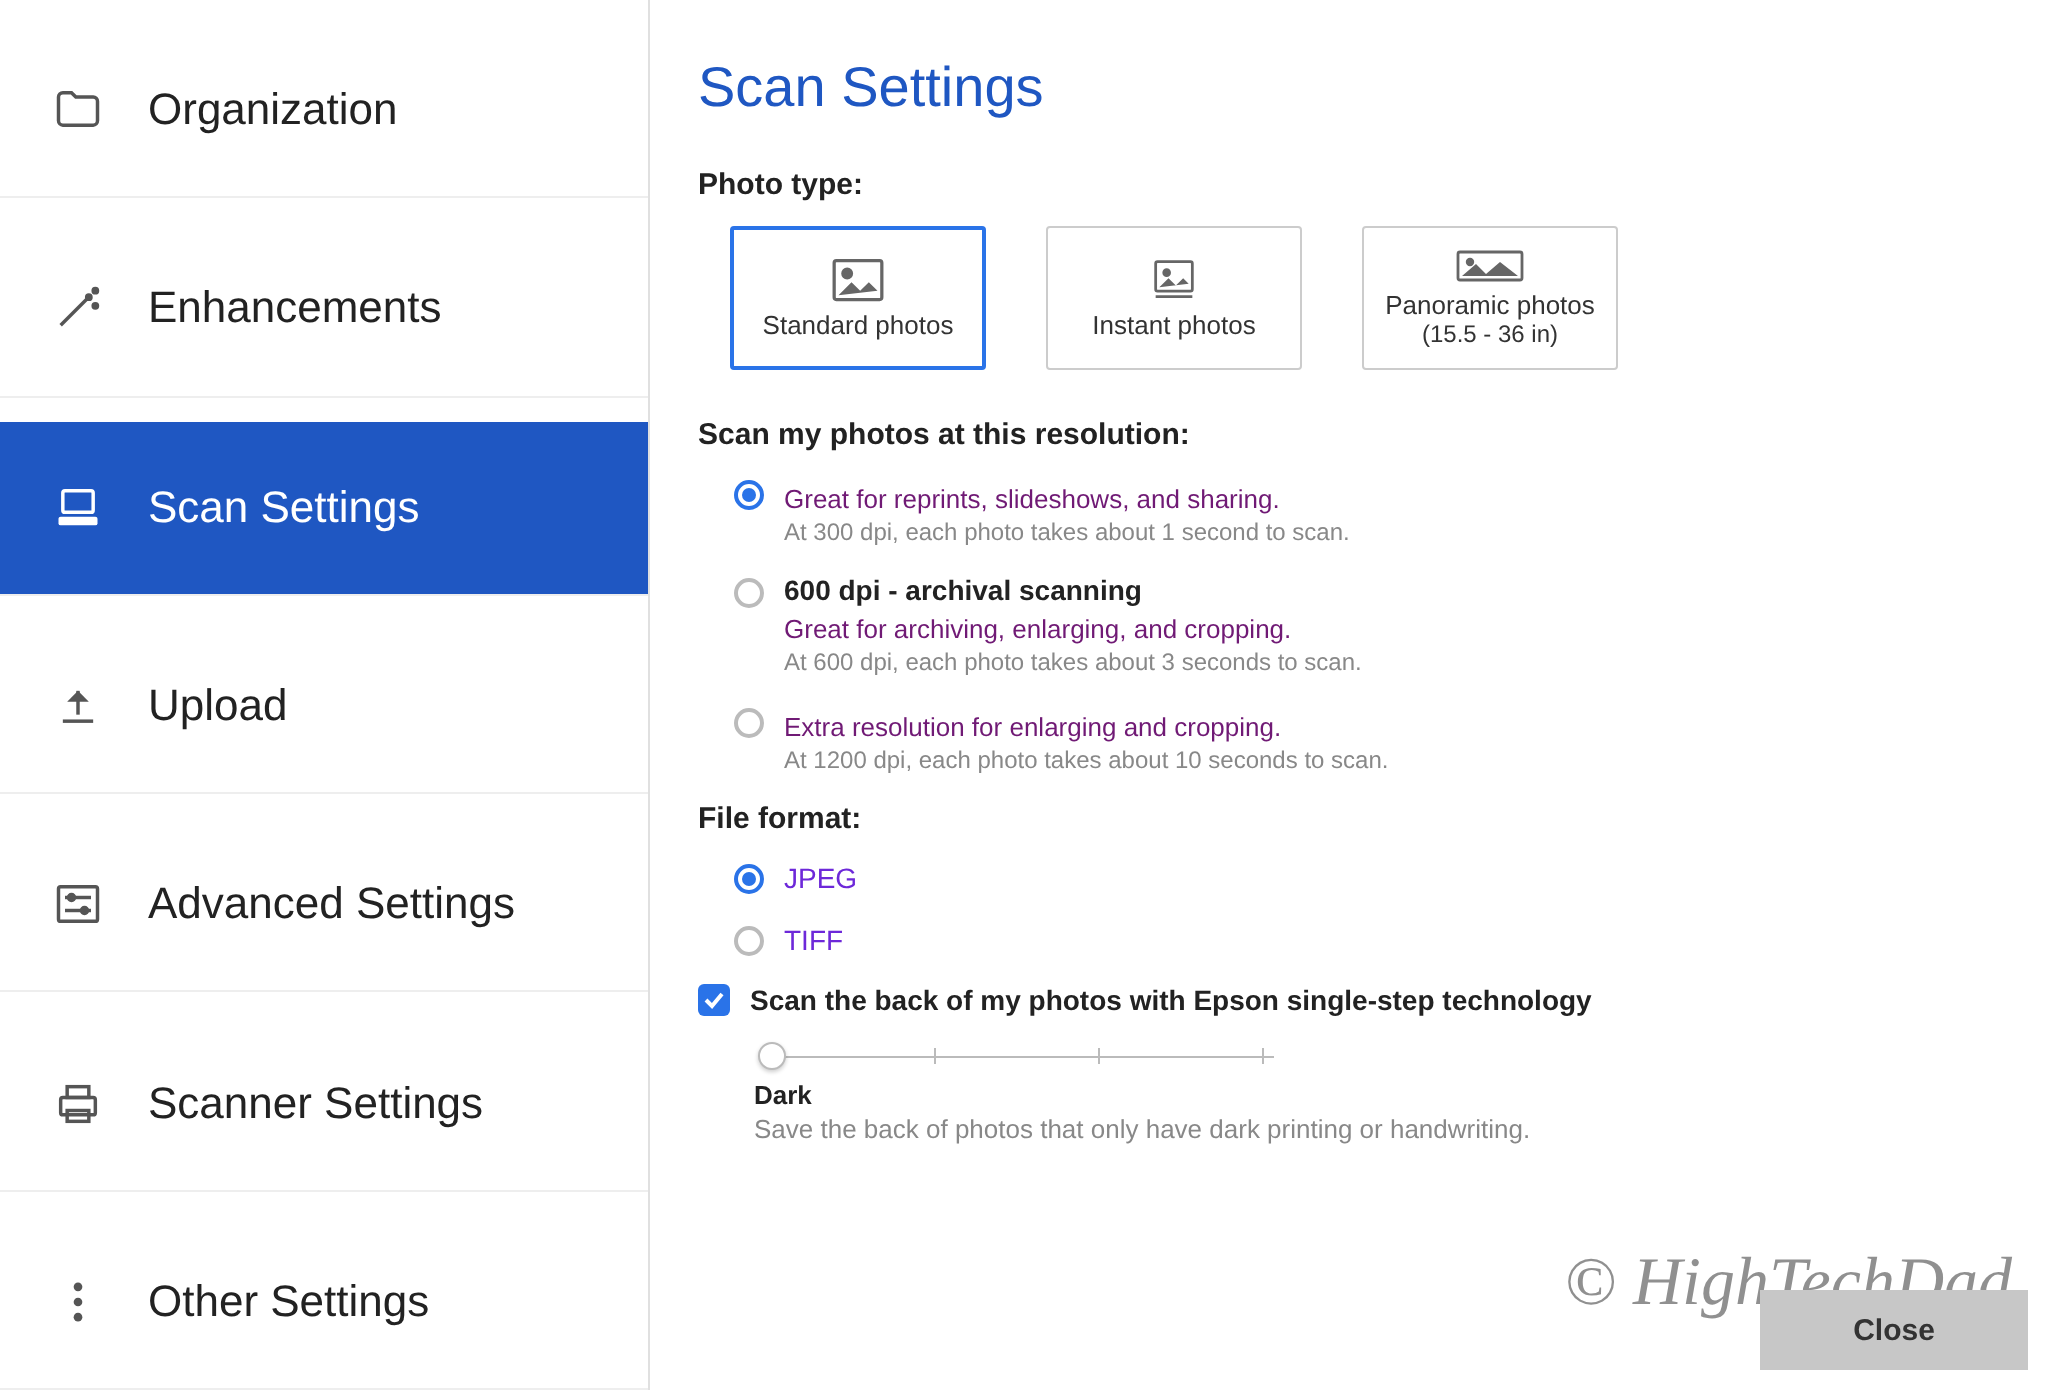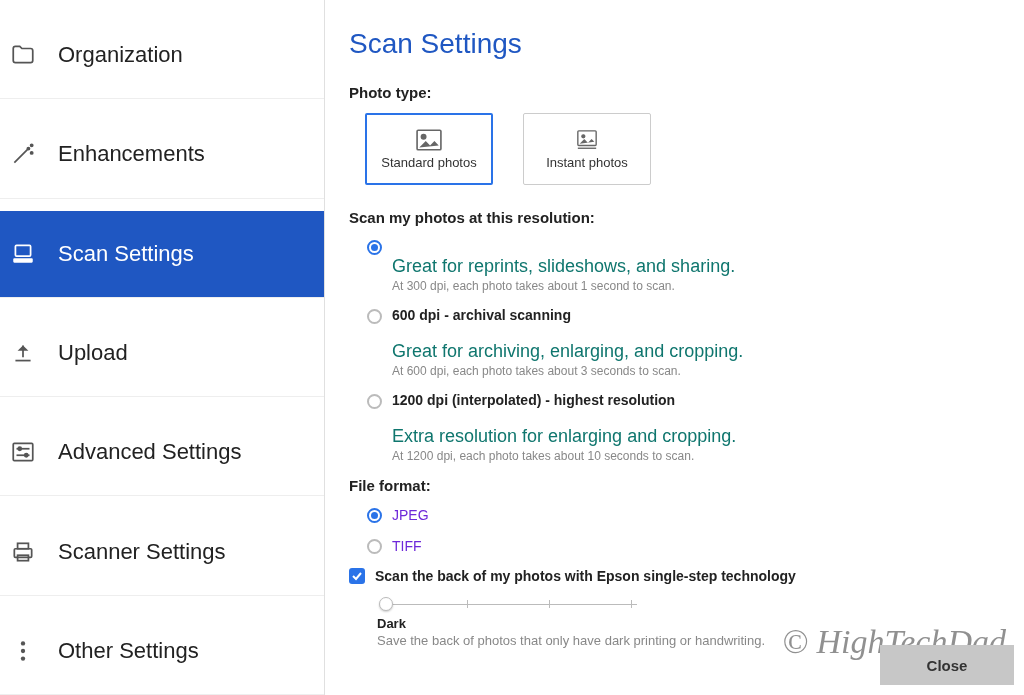--- a/index.html
+++ b/index.html
@@ -15,21 +15,21 @@
   .sidebar {
     width: 325px;
     border-right: 1px solid #e0e0e0;
     display: flex;
     flex-direction: column;
   }
   .sidebar-item {
     height: 89px;
     display: flex;
     align-items: center;
-    padding-left: 10px;
+    padding-left: 26px;
     border-bottom: 1px solid #eeeeee;
     cursor: pointer;
     font-size: 22px;
     color: #222;
     margin-top: 12px;
   }
   .sidebar-item.active {
     background: #1f57c2;
     color: #fff;
   }
@@ -106,21 +106,21 @@
     border-color: #2a73e8;
   }
   .radio-circle.checked::after {
     content: "";
     width: 7px; height: 7px;
     background: #2a73e8;
     border-radius: 50%;
   }
   .radio-body { }
   .radio-title { font-size: 14px; font-weight: 600; color: #222; }
-  .radio-desc { font-size: 18px; color: #0f766e; margin-top: 18px; }
+  .radio-desc { font-size: 13px; color: #701a75; margin-top: 4px; }
   .radio-note { font-size: 12px; color: #888; margin-top: 2px; }
   .ff-radio-row {
     display: flex;
     align-items: center;
     margin-left: 18px;
     margin-bottom: 14px;
   }
   .ff-label { font-size: 14px; color: #6d28d9; }
   .checkbox-row {
     display: flex;
@@ -304,20 +304,29 @@
       </div>
       <div class="photo-type-card">
         <svg width="22" height="22" viewBox="0 0 24 24" fill="none" stroke="#666" stroke-width="1.5">
             <rect x="2" y="2" width="20" height="16" rx="1"></rect>
             <circle cx="8" cy="8" r="1.6" fill="#666"></circle>
             <path d="M4 16 L9 11 L13 15 L17 11 L20 14" fill="#666" stroke="none"></path>
             <line x1="2" y1="21" x2="22" y2="21"></line>
           </svg>
         <span>Instant photos</span>
       </div>
+      <div class="photo-type-card">
+        <svg width="34" height="16" viewBox="0 0 34 16" fill="none" stroke="#666" stroke-width="1.4">
+            <rect x="1" y="1" width="32" height="14" rx="1"></rect>
+            <circle cx="7" cy="6" r="1.4" fill="#666"></circle>
+            <path d="M3 13 L10 7 L15 12 L22 6 L31 13" fill="#666" stroke="none"></path>
+          </svg>
+        <span>Panoramic photos</span>
+        <span class="photo-type-sub">(15.5 - 36 in)</span>
+      </div>
     </div>
 
     <div class="section-label">Scan my photos at this resolution:</div>
 
     <div class="radio-group">
       <div class="radio-row">
         <span class="radio-circle checked"></span>
         <div class="radio-body">
           <div class="radio-desc">Great for reprints, slideshows, and sharing.</div>
           <div class="radio-note">At 300 dpi, each photo takes about 1 second to scan.</div>
@@ -327,21 +336,20 @@
         <span class="radio-circle"></span>
         <div class="radio-body">
           <div class="radio-title">600 dpi - archival scanning</div>
           <div class="radio-desc">Great for archiving, enlarging, and cropping.</div>
           <div class="radio-note">At 600 dpi, each photo takes about 3 seconds to scan.</div>
         </div>
       </div>
       <div class="radio-row">
         <span class="radio-circle"></span>
         <div class="radio-body">
-          <div class="radio-title">1200 dpi (interpolated) - highest resolution</div>
           <div class="radio-desc">Extra resolution for enlarging and cropping.</div>
           <div class="radio-note">At 1200 dpi, each photo takes about 10 seconds to scan.</div>
         </div>
       </div>
     </div>
 
     <div class="section-label">File format:</div>
 
     <div class="ff-radio-row">
       <span class="radio-circle checked"></span>

